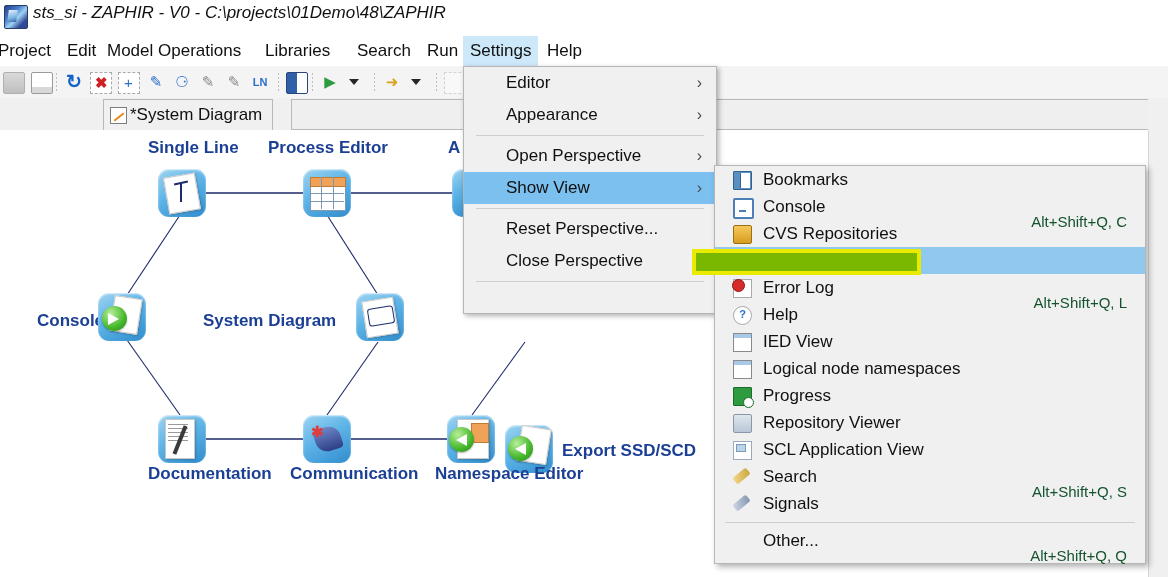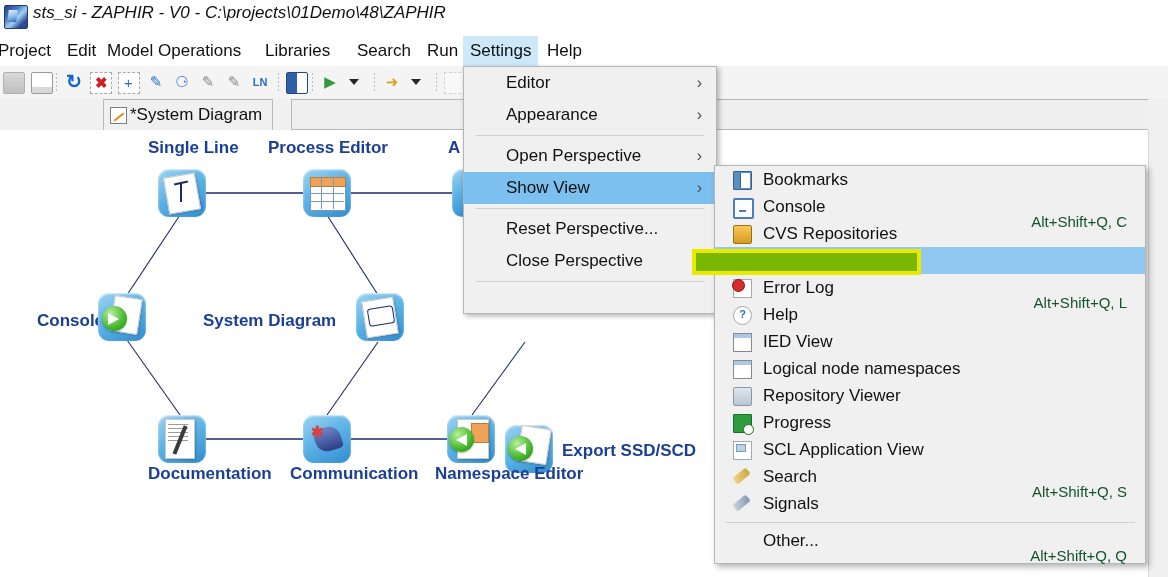--- a/index.html
+++ b/index.html
@@ -326,26 +326,26 @@
   </div>
   <div class="sv-item">
     <span class="sv-icon ic-win"></span>
     <span>IED View</span>
   </div>
   <div class="sv-item">
     <span class="sv-icon ic-win"></span>
     <span>Logical node namespaces</span>
   </div>
   <div class="sv-item">
+    <span class="sv-icon ic-prog"></span>
+    <span>Progress</span>
+  </div>
+  <div class="sv-item">
     <span class="sv-icon ic-repo"></span>
     <span>Repository Viewer</span>
-  </div>
-  <div class="sv-item">
-    <span class="sv-icon ic-prog"></span>
-    <span>Progress</span>
   </div>
   <div class="sv-item">
     <span class="sv-icon ic-scl"></span>
     <span>SCL Application View</span>
   </div>
   <div class="sv-item">
     <span class="sv-icon ic-search"></span>
     <span>Search</span>
     <span class="sv-key">Alt+Shift+Q, S</span>
   </div>

